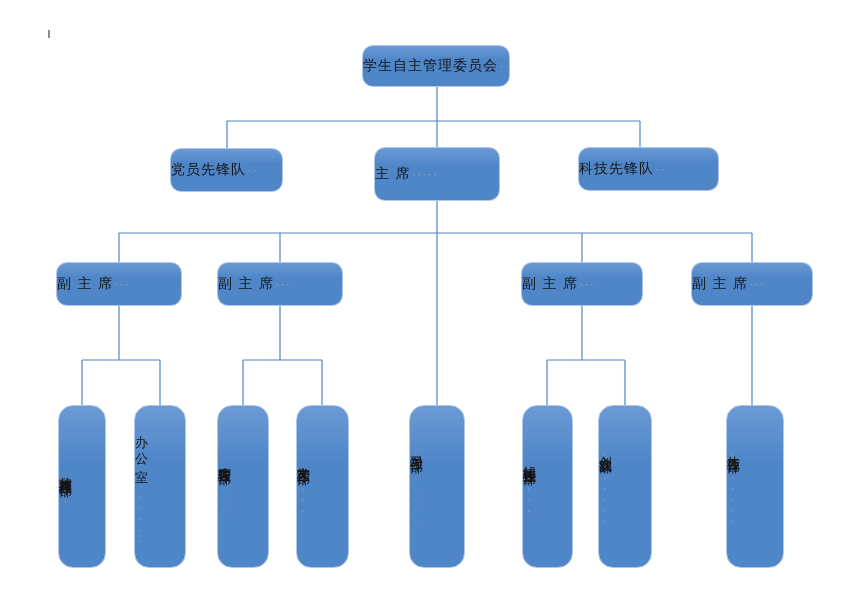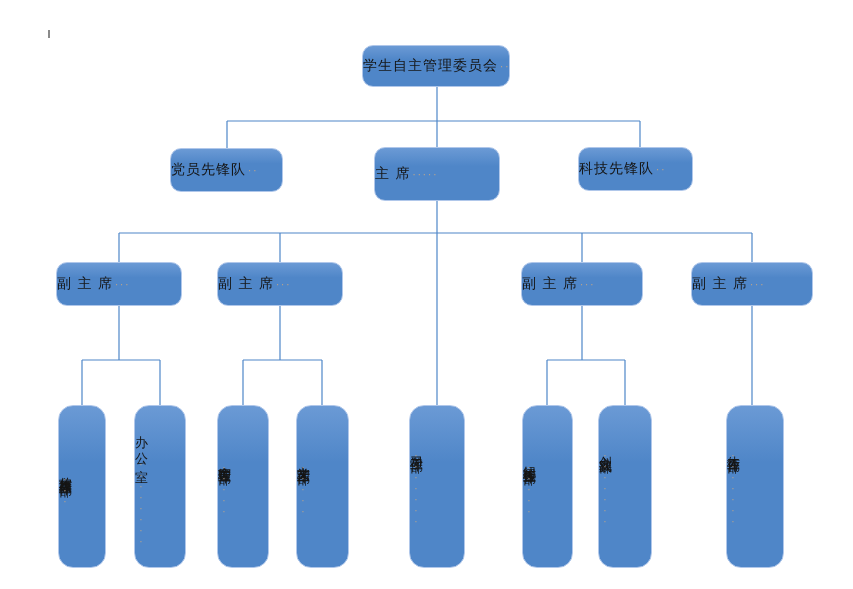--- a/index.html
+++ b/index.html
@@ -83,21 +83,21 @@
   <div id="nodes">
       <div class="node h" style="left: 362px; top: 45px; width: 148px; height: 42px;">
         <div class="txt"><span class="label">学生自主管理委员会</span><span class="marks">··</span></div>
       </div>
       <div class="node h" style="left: 170px; top: 148px; width: 113px; height: 44px;">
         <div class="txt"><span class="label">党员先锋队</span><span class="marks">··</span></div>
       </div>
       <div class="node h" style="left: 374px; top: 147px; width: 126px; height: 54px;">
         <div class="txt"><span class="label">主 席</span><span class="marks">·····</span></div>
       </div>
-      <div class="node h" style="left: 578px; top: 147px; width: 115px; height: 44px;">
+      <div class="node h" style="left: 578px; top: 147px; width: 141px; height: 44px;">
         <div class="txt"><span class="label">科技先锋队</span><span class="marks">··</span></div>
       </div>
       <div class="node h" style="left: 56px; top: 262px; width: 126px; height: 44px;">
         <div class="txt"><span class="label">副 主 席</span><span class="marks">···</span></div>
       </div>
       <div class="node h" style="left: 217px; top: 262px; width: 126px; height: 44px;">
         <div class="txt"><span class="label">副 主 席</span><span class="marks">···</span></div>
       </div>
       <div class="node h" style="left: 521px; top: 262px; width: 122px; height: 44px;">
         <div class="txt"><span class="label">副 主 席</span><span class="marks">···</span></div>

